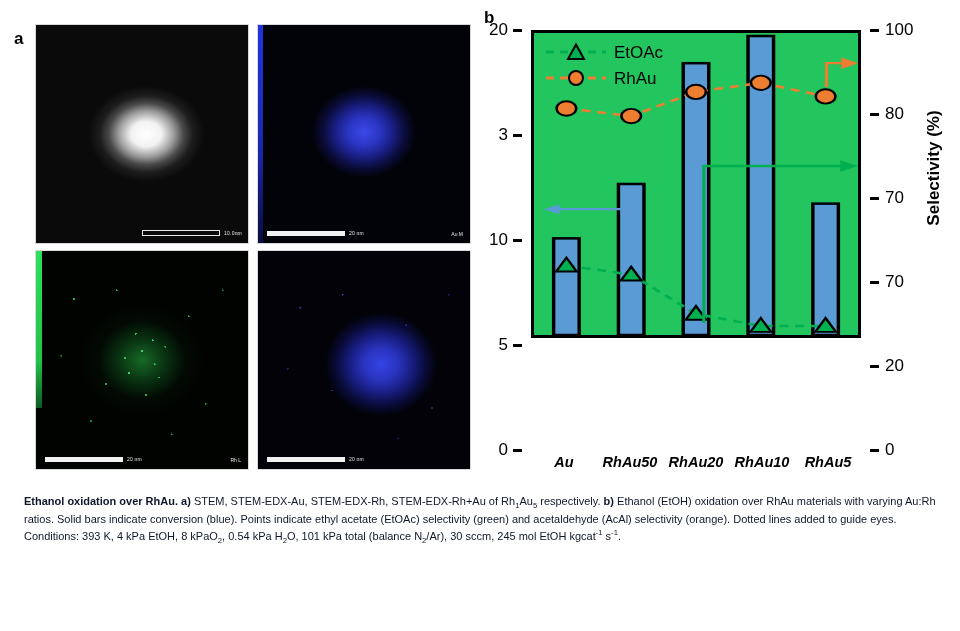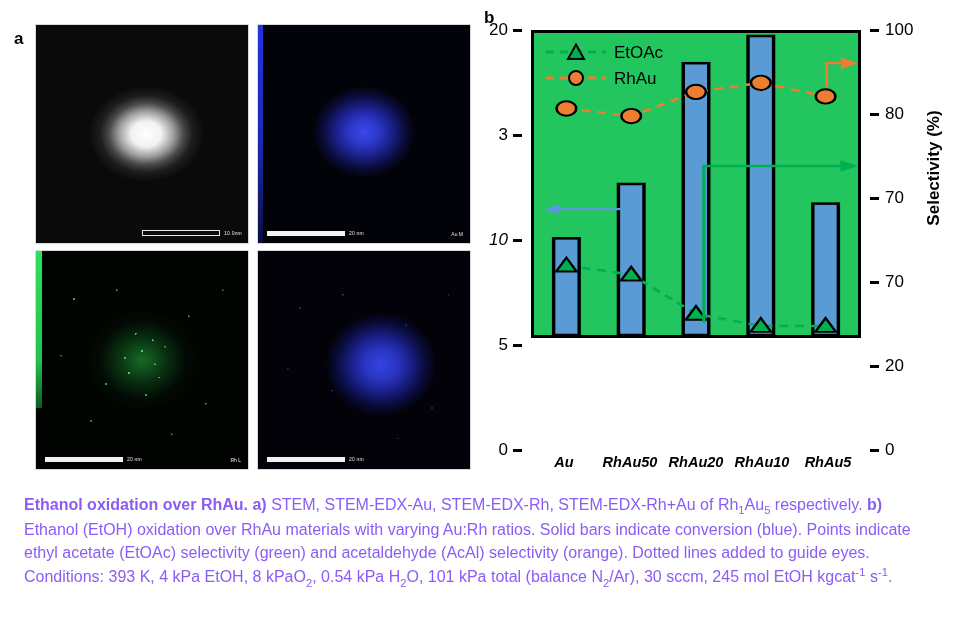--- a/index.html
+++ b/index.html
@@ -160,22 +160,22 @@
   }
   .xtick {
     flex:1; text-align:center;
     font-size:14.5px; font-weight:bold; font-style:italic;
     white-space:nowrap;
   }
 
   
   #caption {
     position:absolute; left:24px; top:494px; width:914px;
-    font-size:16px; line-height:1.42;
-    color:#8b5cf6;
+    font-size:11px; line-height:1.42;
+    color:#0f172a;
   }
   #caption b { font-weight:bold; }
   sub, sup { font-size:.70em; }
 </style>
 </head>
 <body>
 
 <div class="figure">
 
   <div id="panel-a">
@@ -224,21 +224,21 @@
   <div id="label-b">b</div>
 
   <div id="panel-b">
 
     <div id="ylabel-left">Conversion (%)</div>
     <div id="ylabel-right">Selectivity (%)</div>
 
     <div class="tick-col" id="yticks-left" style="left:0px; top:22px; width:44px; height:420px;">
         <div class="tick-label left" style="top: 420px;"><span style="display:inline-block;">0</span><span style="display:inline-block;width:9px;height:3px;background:#000;vertical-align:middle;margin-left:5px;"></span></div>
         <div class="tick-label left" style="top: 315px;"><span style="display:inline-block;">5</span><span style="display:inline-block;width:9px;height:3px;background:#000;vertical-align:middle;margin-left:5px;"></span></div>
-        <div class="tick-label left" style="top: 210px; font-style: italic;"><span style="display:inline-block;">10</span><span style="display:inline-block;width:9px;height:3px;background:#000;vertical-align:middle;margin-left:5px;"></span></div>
+        <div class="tick-label left" style="top: 210px;"><span style="display:inline-block;">10</span><span style="display:inline-block;width:9px;height:3px;background:#000;vertical-align:middle;margin-left:5px;"></span></div>
         <div class="tick-label left" style="top: 105px;"><span style="display:inline-block;">3</span><span style="display:inline-block;width:9px;height:3px;background:#000;vertical-align:middle;margin-left:5px;"></span></div>
         <div class="tick-label left" style="top: 0px;"><span style="display:inline-block;">20</span><span style="display:inline-block;width:9px;height:3px;background:#000;vertical-align:middle;margin-left:5px;"></span></div>
       </div>
     <div class="tick-col" id="yticks-right" style="left:392px; top:22px; width:48px; height:420px;">
         <div class="tick-label right" style="top: 420px;"><span style="display:inline-block;width:9px;height:3px;background:#000;vertical-align:middle;margin-right:6px;"></span><span style="display:inline-block;">0</span></div>
         <div class="tick-label right" style="top: 336px;"><span style="display:inline-block;width:9px;height:3px;background:#000;vertical-align:middle;margin-right:6px;"></span><span style="display:inline-block;">20</span></div>
         <div class="tick-label right" style="top: 252px;"><span style="display:inline-block;width:9px;height:3px;background:#000;vertical-align:middle;margin-right:6px;"></span><span style="display:inline-block;">70</span></div>
         <div class="tick-label right" style="top: 168px;"><span style="display:inline-block;width:9px;height:3px;background:#000;vertical-align:middle;margin-right:6px;"></span><span style="display:inline-block;">70</span></div>
         <div class="tick-label right" style="top: 84px;"><span style="display:inline-block;width:9px;height:3px;background:#000;vertical-align:middle;margin-right:6px;"></span><span style="display:inline-block;text-align:right;">80</span></div>
         <div class="tick-label right" style="top: 0px;"><span style="display:inline-block;width:9px;height:3px;background:#000;vertical-align:middle;margin-right:6px;"></span><span style="display:inline-block;">100</span></div>

